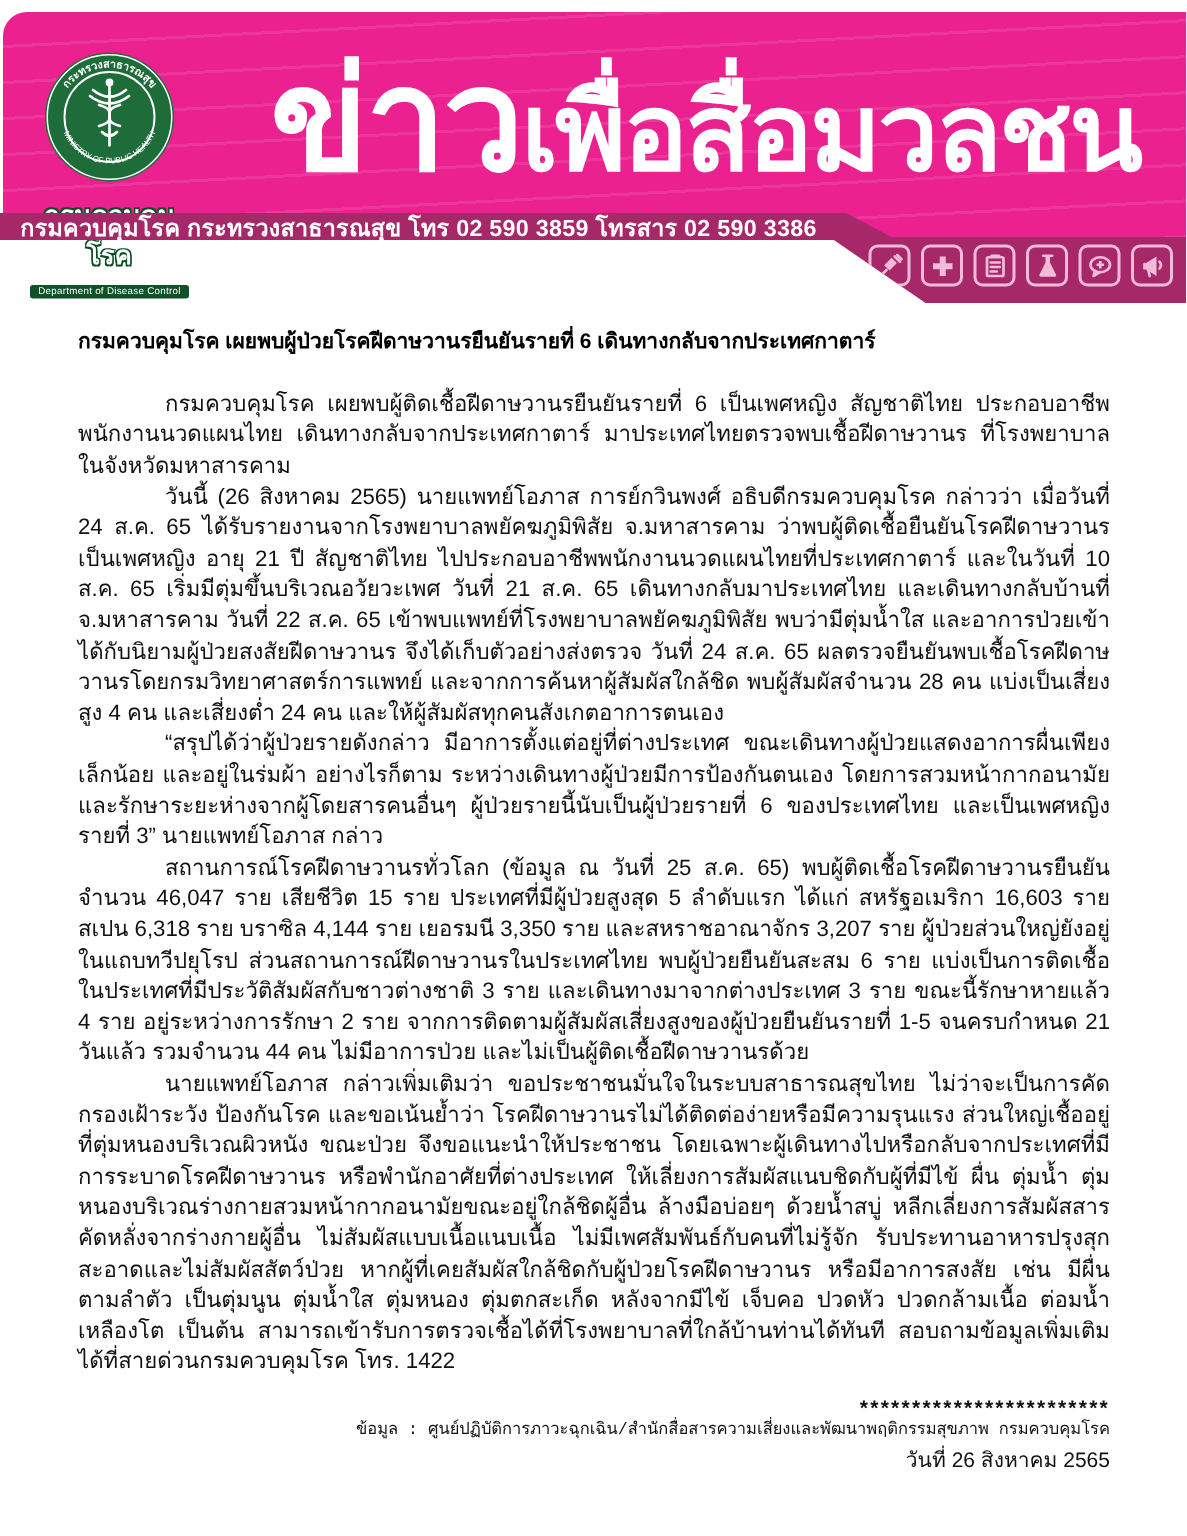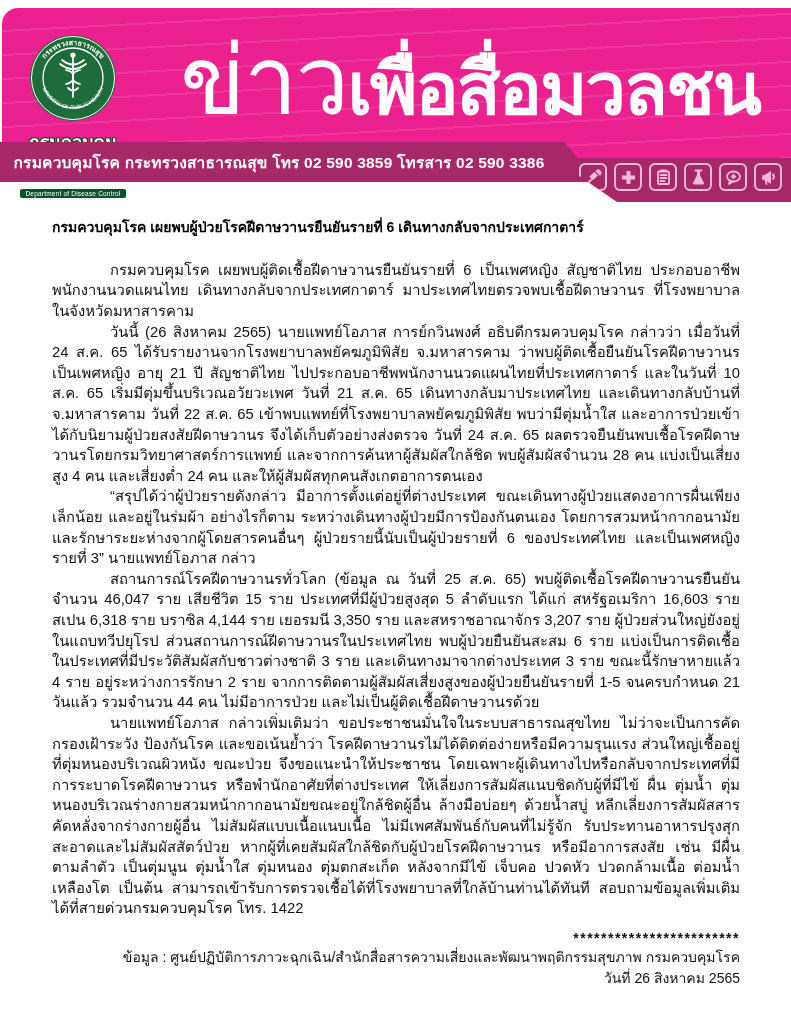--- a/index.html
+++ b/index.html
@@ -13,24 +13,24 @@
     background:#EB2190; border-top-left-radius:16px;
     background-image:repeating-linear-gradient(177deg, rgba(255,255,255,0) 0 22px, rgba(255,255,255,.10) 22px 24px);
   }
   .logo-block { position:absolute; top:26px; left:16px; width:110px; text-align:center; }
   .dept-th { margin-top:2px; color:#fff; font-weight:bold; font-size:17px; letter-spacing:.3px;
     text-shadow:1px 1px 0 #0d4d24, -1px -1px 0 #0d4d24, 1px -1px 0 #0d4d24, -1px 1px 0 #0d4d24; }
   .dept-en { display:inline-block; margin-top:1px; background:#0F5128; color:#fff;
     font-size:6.5px; padding:1px 5px; border-radius:2px; letter-spacing:.2px; }
   .big-title { position:absolute; left:178px; top:16px; right:8px; height:130px;
     display:flex; align-items:baseline; justify-content:flex-start; color:#fff; white-space:nowrap; }
-  .big-title .t1 { font-size:96px; font-weight:normal; line-height:1.18; letter-spacing:-2px; }
+  .big-title .t1 { font-size:96px; font-weight:bold; line-height:1.18; letter-spacing:-2px; }
   .big-title .t2 { font-size:72px; font-weight:bold; letter-spacing:-2px;text-align:right; }
 
-  .contact-band { position:absolute; top:142px; left:0; width:598px; height:40px;
+  .contact-band { position:absolute; top:142px; left:0; width:598px; height:18px;
     background:#A62868; clip-path:polygon(0 0, calc(100% - 34px) 0, 100% 100%, 0 100%);
     display:flex; align-items:center; justify-content:center; }
   .contact-band span { color:#fff; font-size:15.5px; font-weight:bold; padding-right:40px; letter-spacing:.2px; }
 
   .icon-ribbon { position:absolute; top:158px; right:0; width:238px; height:44px;
     background:#A62868; clip-path:polygon(0 0, 100% 0, 100% 100%, 64px 100%);
     display:flex; align-items:flex-start; justify-content:flex-end; gap:7px; padding:5px 9px 0 0; }
   .icon-box { width:28px; height:28px; border:2px solid #F4BBD9; border-radius:6px;
     display:flex; align-items:center; justify-content:center; flex:0 0 auto; }
   .icon-box svg { width:17px; height:17px; display:block; }
@@ -40,21 +40,21 @@
   
   .content { position:absolute; top:218px; left:52px; width:688px; }
   .article-title { font-size:14px; font-weight:bold; color:#000; line-height:1.35; }
   .body-text p { font-size:14.8px; line-height:20.6px; color:#111; text-align:justify;
     text-indent:58px; margin:0; word-break:break-word; }
   .body-text { margin-top:23px; }
 
   
   .doc-footer { margin-top:11px; text-align:right; color:#111; }
   .stars { font-size:14px; font-weight:bold; letter-spacing:1.5px; }
-  .source-line { font-size:14px; line-height:1.6; }
+  .source-line { font-size:11px; line-height:1.6;font-family:Liberation Mono, monospace; }
   .date-line { font-size:14px; line-height:1.5;text-align:right; }
 </style>
 </head>
 <body>
 
 <div class="page">
 
   <div class="masthead">
     <div class="banner">
       <div class="logo-block">

